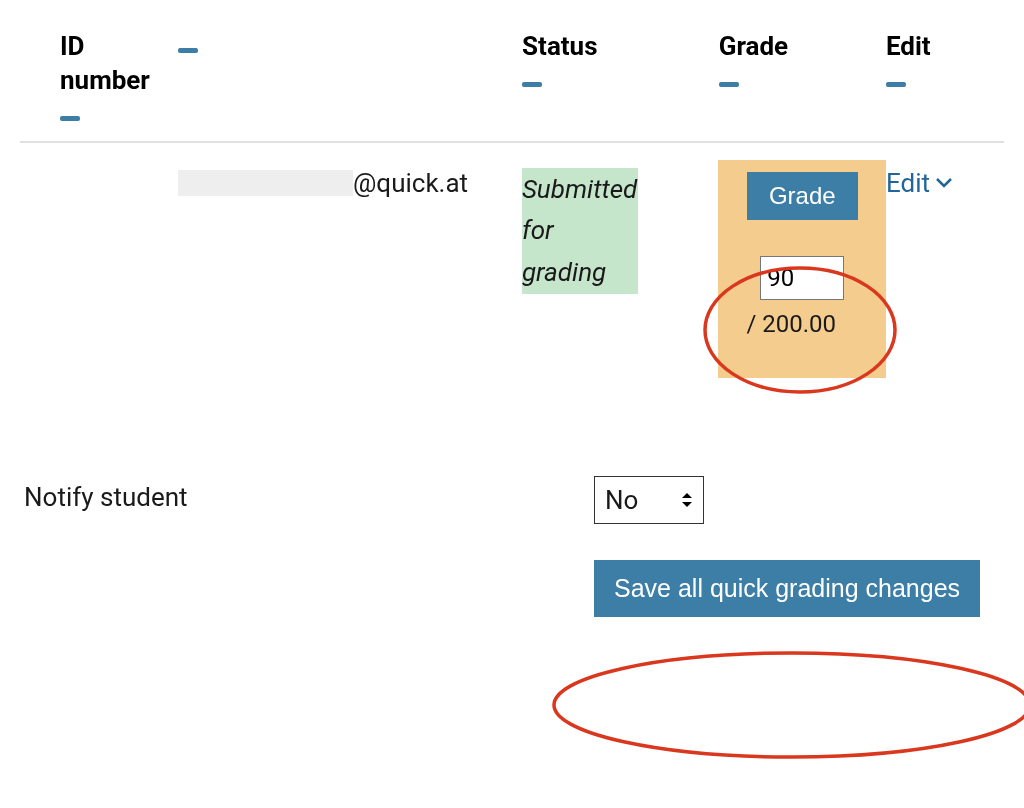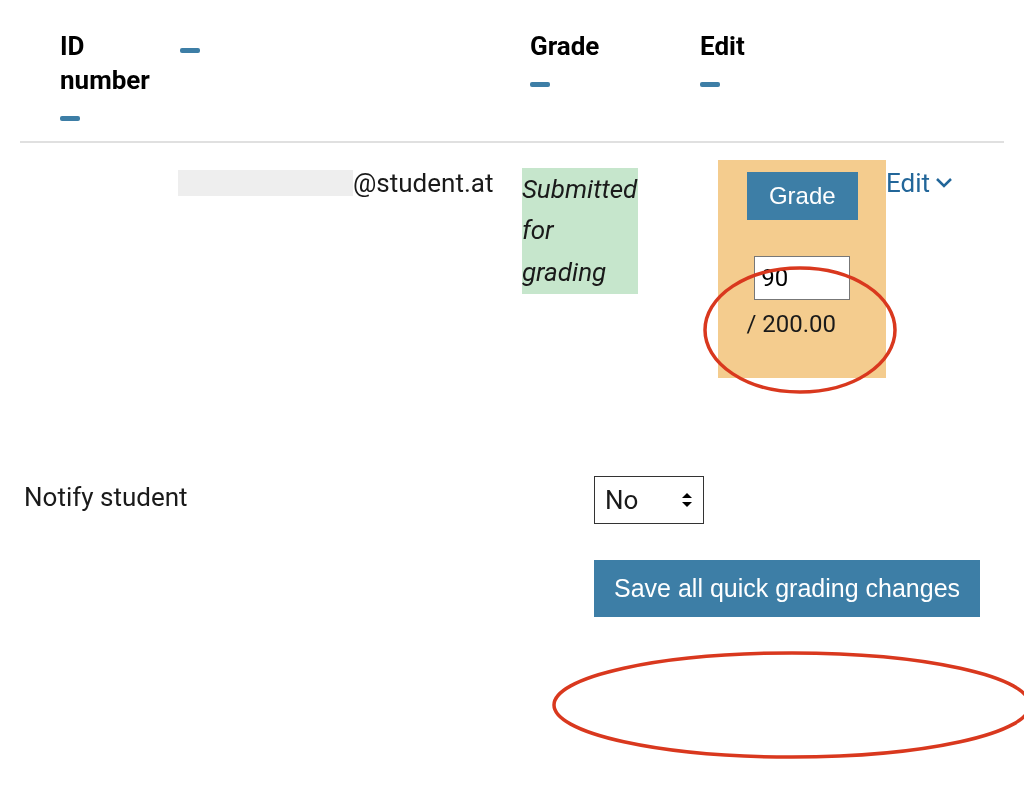--- a/index.html
+++ b/index.html
@@ -100,21 +100,21 @@
     }
     .grade-button {
       background: #3d7ea6;
       color: #fff;
       border: none;
       padding: 10px 22px;
       font-size: 24px;
       cursor: pointer;
     }
     .grade-input {
-      width: 96px;
+      width: 84px;
       height: 44px;
       font-size: 24px;
       padding: 0 6px;
       border: 1px solid #777;
       margin-top: 36px;
       box-sizing: border-box;
       font-family: inherit;
     }
     .grade-max {
       align-self: flex-start;
@@ -203,36 +203,40 @@
 
 <div class="table-wrapper">
   <div class="header-row">
     <div class="col col-id">
       <span class="header-link">ID number</span>
       <span class="minus"></span>
     </div>
     <div class="col col-email">
       <span class="minus"></span>
     </div>
+    <div class="col col-status">
+      <span class="header-link">Status</span>
+      <span class="minus"></span>
+    </div>
     <div class="col col-grade">
       <span class="header-link">Grade</span>
       <span class="minus"></span>
     </div>
     <div class="col col-edit">
       <span class="header-text">Edit</span>
       <span class="minus"></span>
     </div>
   </div>
 
   <div class="data-row">
     <div class="col col-id"></div>
     <div class="col col-email">
       <div class="email-cell">
         <span class="redacted"></span>
-        <span class="email-domain">@student.at</span>
+        <span class="email-domain">@quick.at</span>
       </div>
     </div>
     <div class="col col-status">
       <span class="status-badge">Submitted for grading</span>
     </div>
     <div class="col col-grade grade-cell">
       <button class="grade-button">Grade</button>
       <input class="grade-input" type="text" value="90" style="">
       <span class="grade-max">/ 200.00</span>
       <svg class="red-circle-svg grade-circle" viewBox="0 0 200 140">

